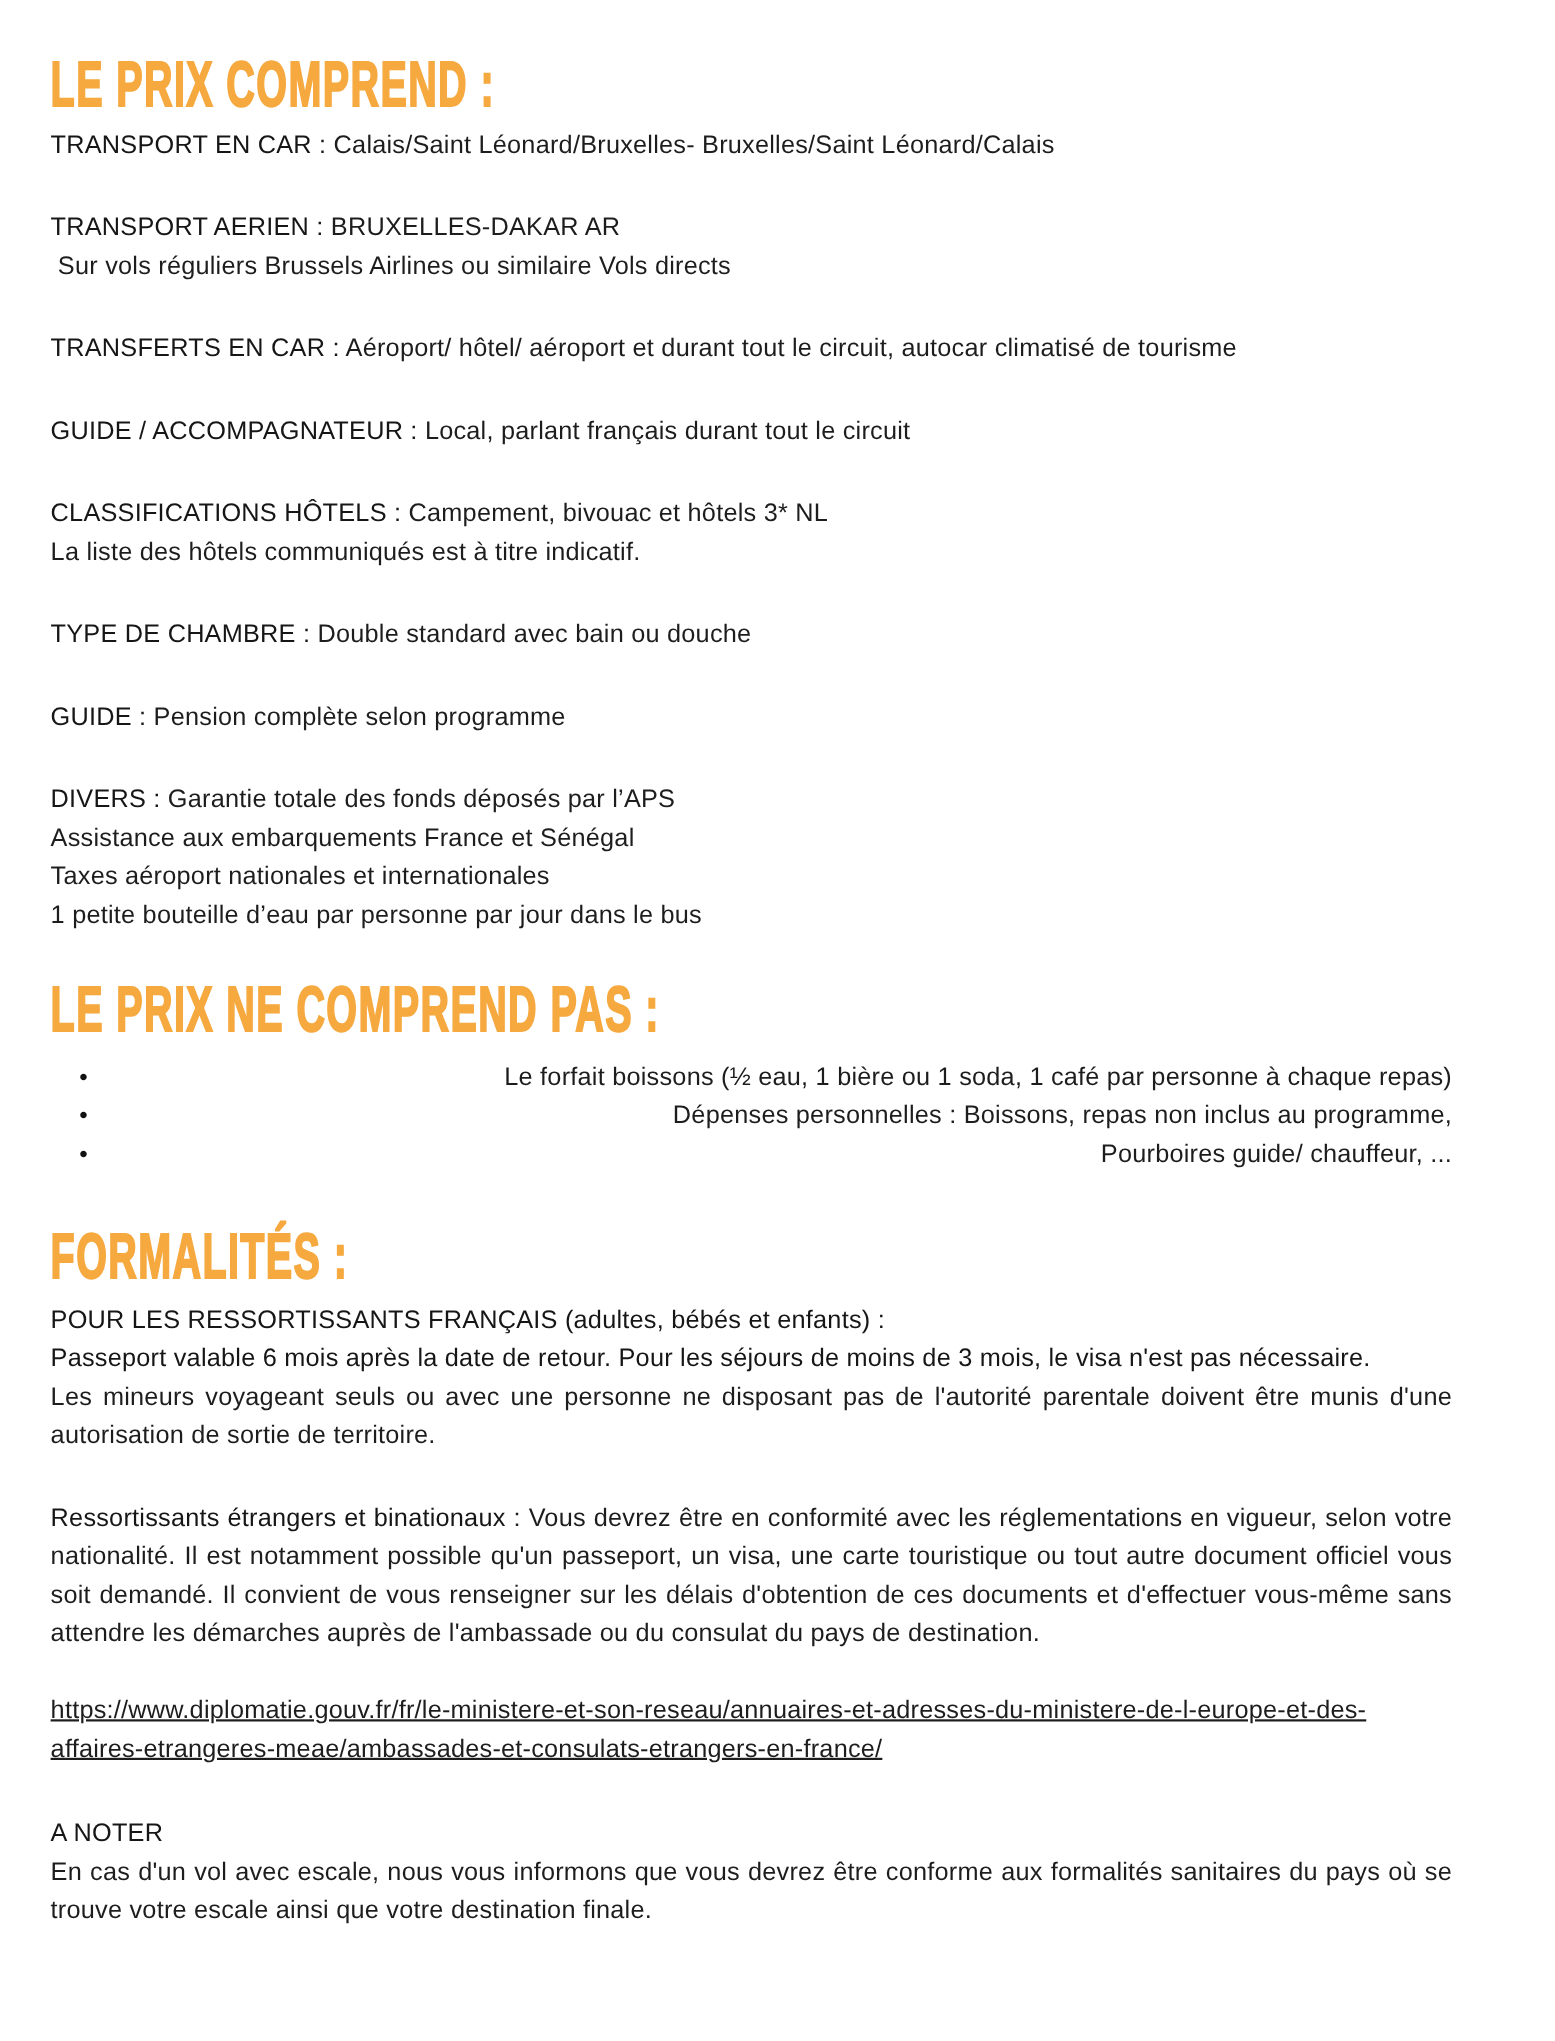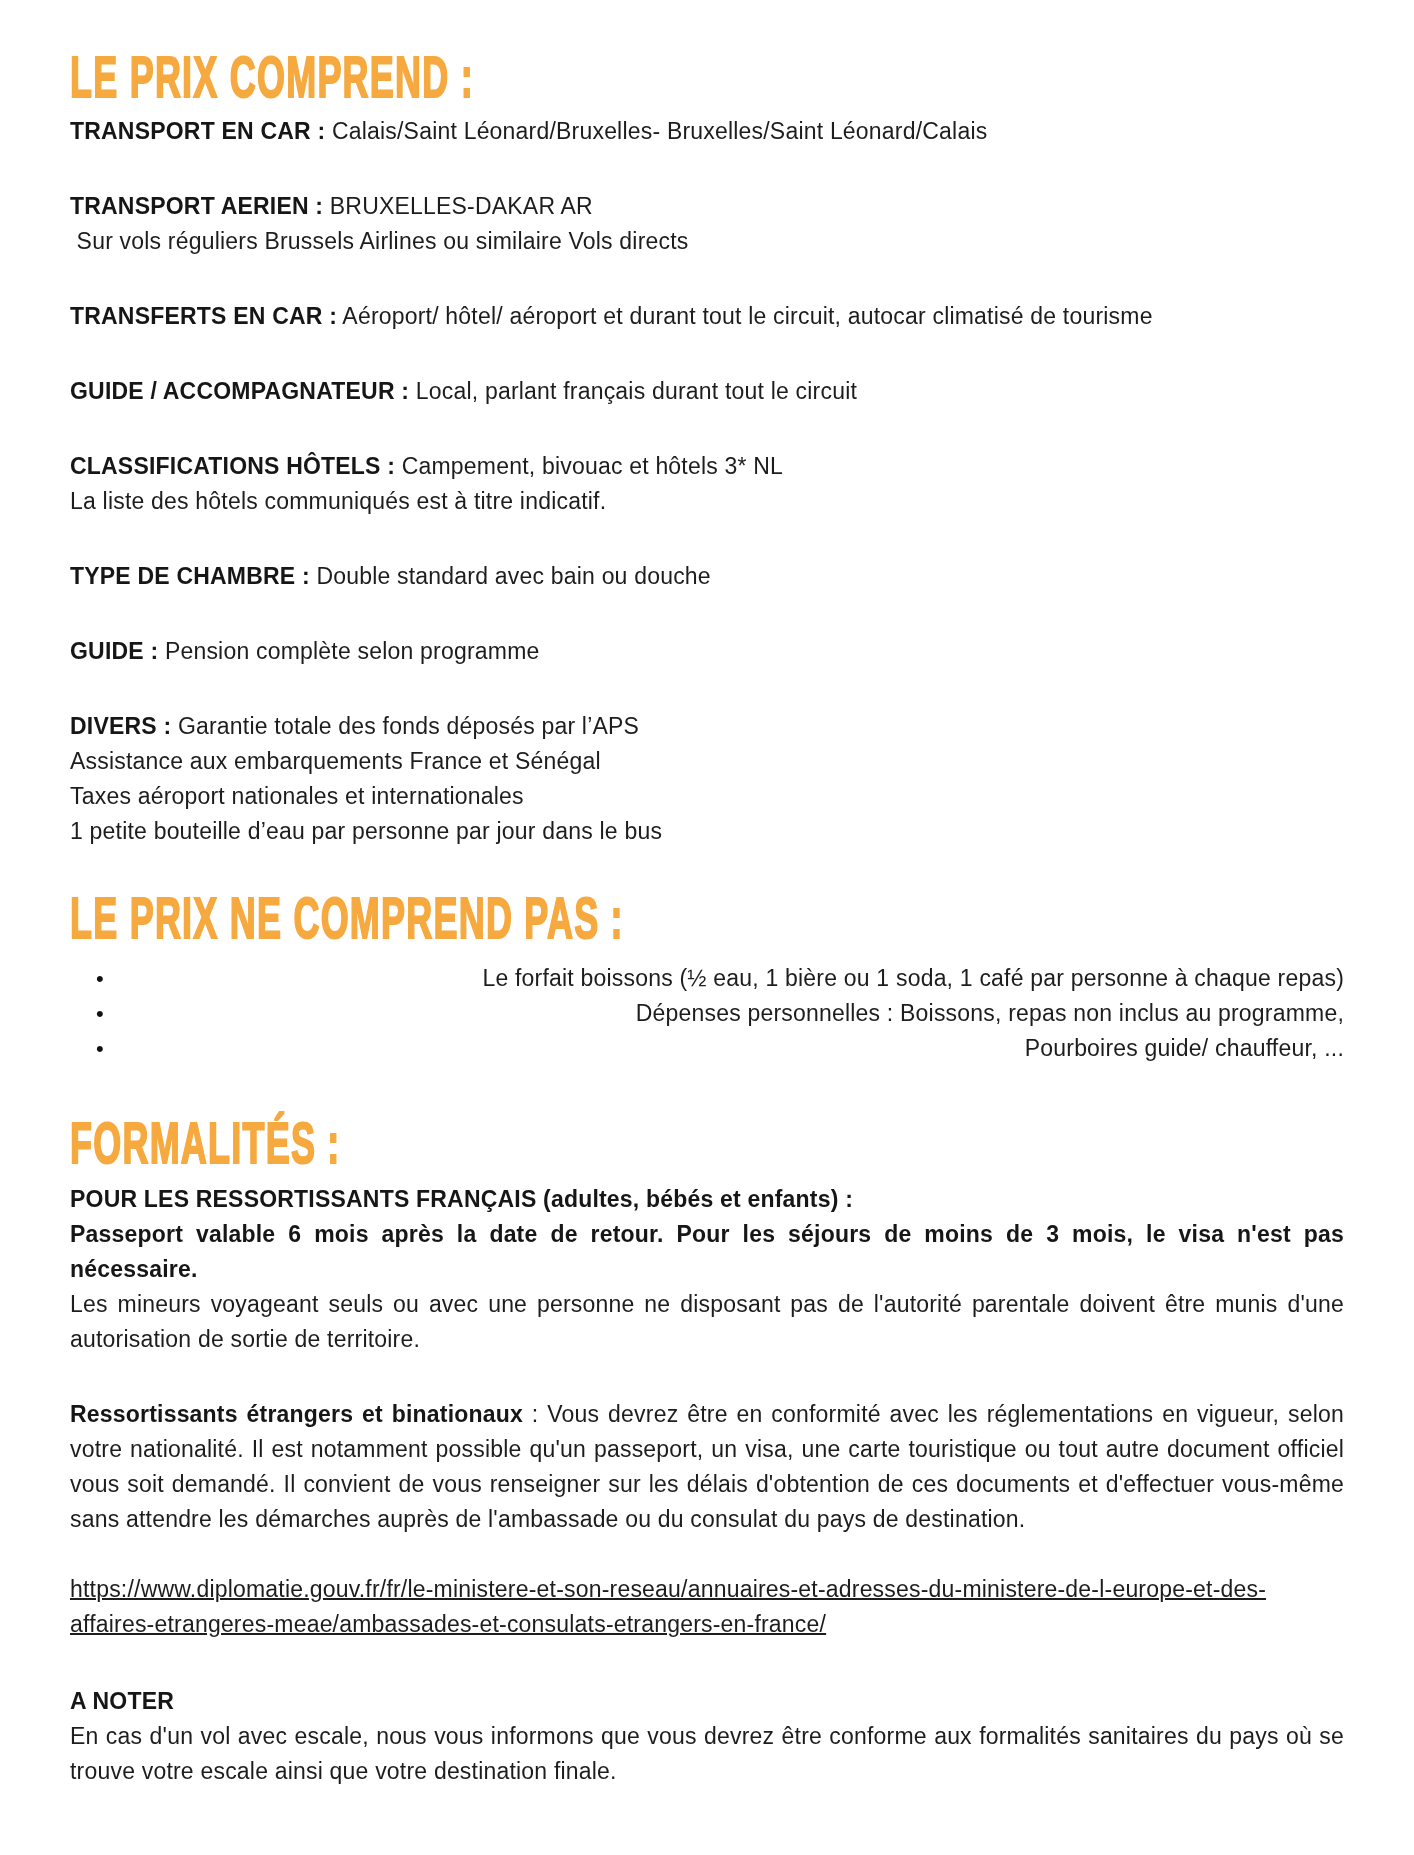--- a/index.html
+++ b/index.html
@@ -13,21 +13,20 @@
     font-family:"Liberation Sans", sans-serif;
     color:var(--ink);
     -webkit-font-smoothing:antialiased;
   }
   .page{
     box-sizing:border-box;
     width:1362px;
     min-height:1855px;
     padding:48px 42px 4px 46px;
     background:#ffffff;
-    margin-left:24px;
   }
   
   .section-heading{
     margin:0 0 8px 0;
     font-size:58px;
     line-height:58px;
     font-weight:700;
     color:var(--accent);
     white-space:nowrap;
   }
@@ -42,21 +41,21 @@
   .section-heading.h3{margin-top:48px;margin-bottom:10px;text-decoration:underline;}
 
   
   .item, .para, .bullet-list li{
     font-size:23px;
     line-height:35px;
     letter-spacing:0.2px;
   }
   .item{margin:0 0 40px 0;}
   .item:last-of-type{margin-bottom:0;}
-  .item strong, .para strong, .bold{font-weight:700;color:#161616;}
+  .item strong, .para strong, .bold{font-weight:400;color:#161616;}
   .just{text-align:justify;}
   .line{display:block;white-space:pre-wrap;}
 
   .para{margin:0;}
   .para.gap-after{margin-bottom:40px;}
   .para.gap-after-lg{margin-bottom:42px;}
 
   
   .bullet-list{
     list-style:none;

